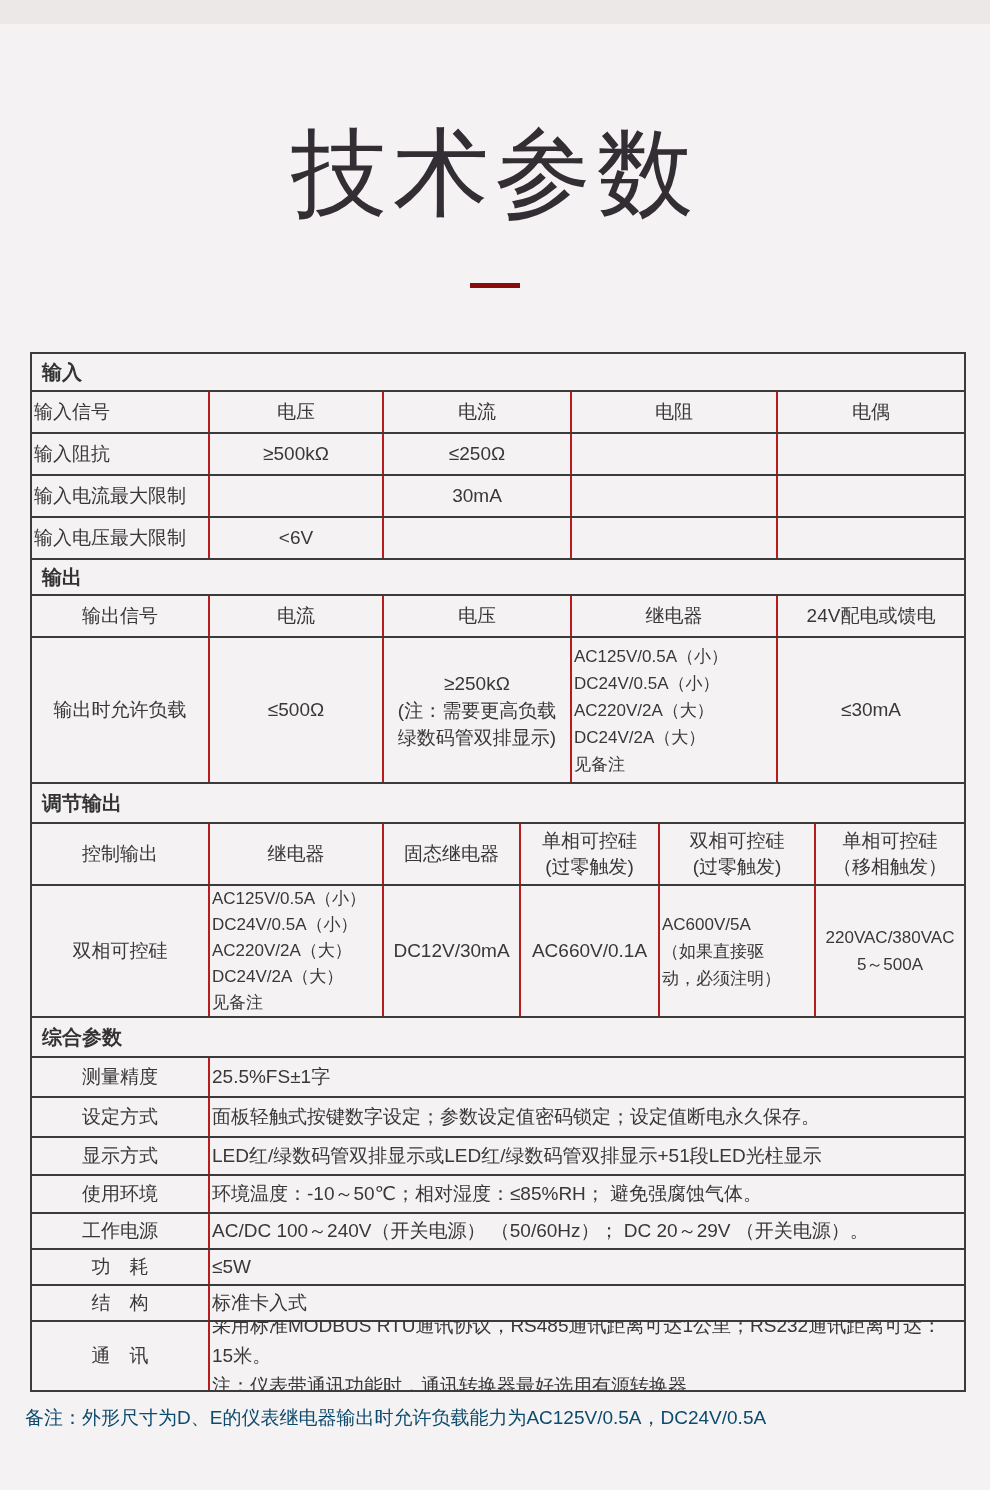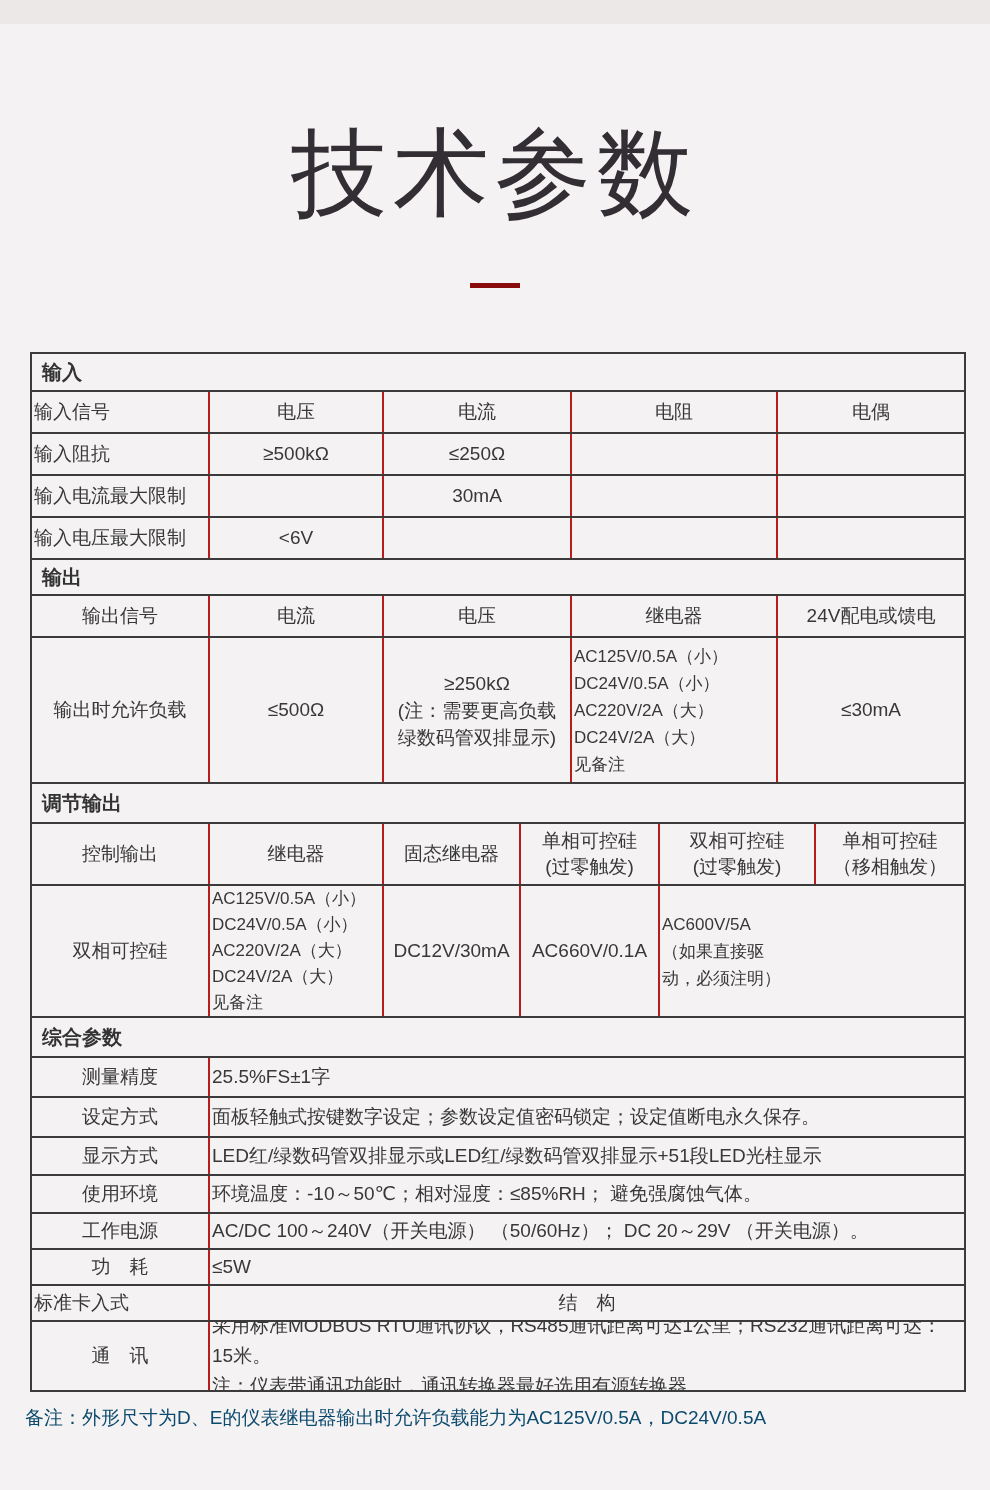--- a/index.html
+++ b/index.html
@@ -147,20 +147,22 @@
     <div class="cell left fs17">AC125V/0.5A（小）
 DC24V/0.5A（小）
 AC220V/2A（大）
 DC24V/2A（大）
 见备注</div>
     <div class="cell">DC12V/30mA</div>
     <div class="cell">AC660V/0.1A</div>
     <div class="cell left fs17 lh27">AC600V/5A
 （如果直接驱
 动，必须注明）</div>
+    <div class="cell fs17 lh27">220VAC/380VAC
+5～500A</div>
   </div>
 
   <div class="sec-header h40">综合参数</div>
   <div class="row cols2 h40">
     <div class="cell">测量精度</div>
     <div class="cell left">25.5%FS±1字</div>
   </div>
   <div class="row cols2 h40">
     <div class="cell">设定方式</div>
     <div class="cell left">面板轻触式按键数字设定；参数设定值密码锁定；设定值断电永久保存。</div>
@@ -175,22 +177,22 @@
   </div>
   <div class="row cols2 h36">
     <div class="cell">工作电源</div>
     <div class="cell left">AC/DC 100～240V（开关电源） （50/60Hz）； DC 20～29V （开关电源）。</div>
   </div>
   <div class="row cols2 h36">
     <div class="cell">功　耗</div>
     <div class="cell left">≤5W</div>
   </div>
   <div class="row cols2 h36">
+    <div class="cell">结　构</div>
     <div class="cell left">标准卡入式</div>
-    <div class="cell">结　构</div>
   </div>
   <div class="row cols2 h70">
     <div class="cell">通　讯</div>
     <div class="cell left lh30">采用标准MODBUS RTU通讯协议，RS485通讯距离可达1公里；RS232通讯距离可达：15米。
 注：仪表带通讯功能时，通讯转换器最好选用有源转换器</div>
   </div>
 
 </div>
 
 <div class="footnote">备注：外形尺寸为D、E的仪表继电器输出时允许负载能力为AC125V/0.5A，DC24V/0.5A</div>

